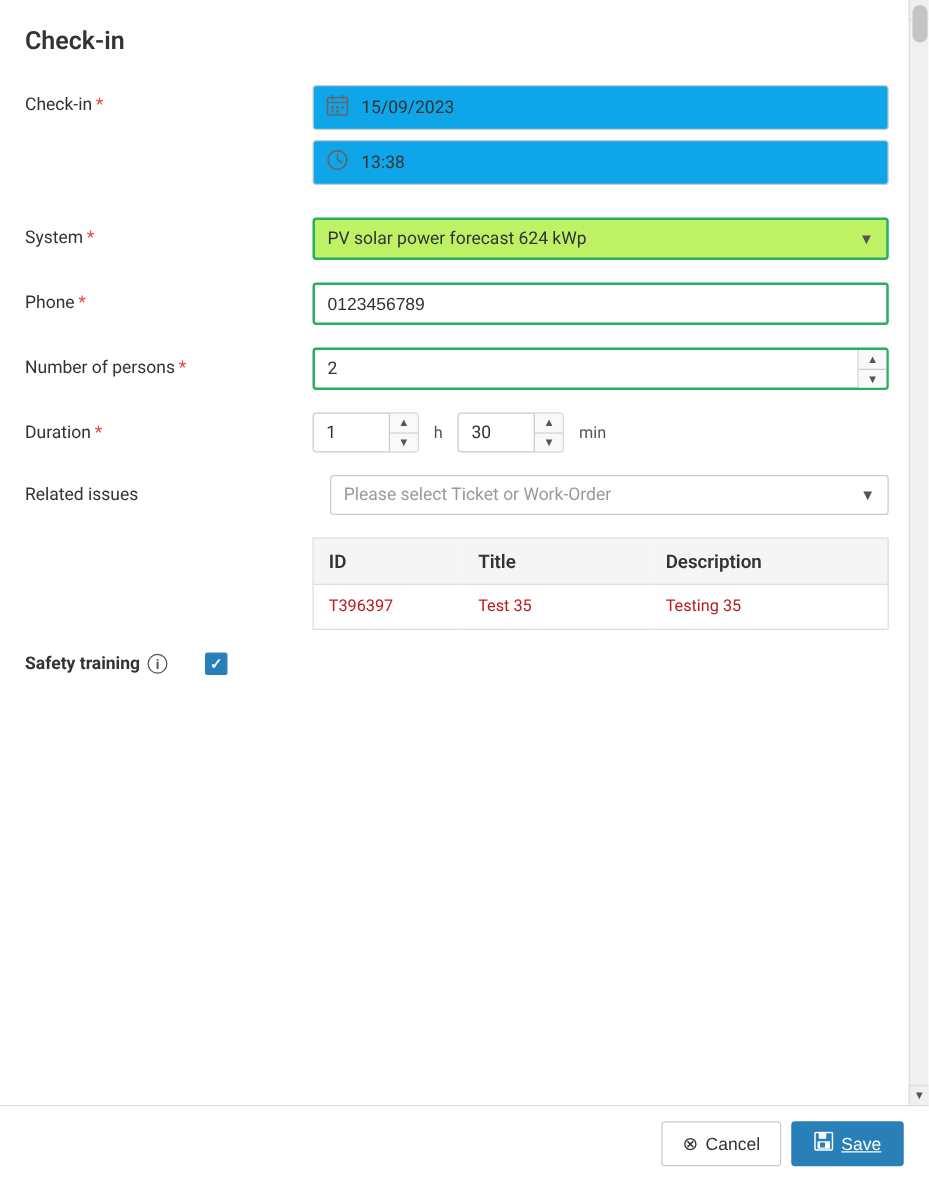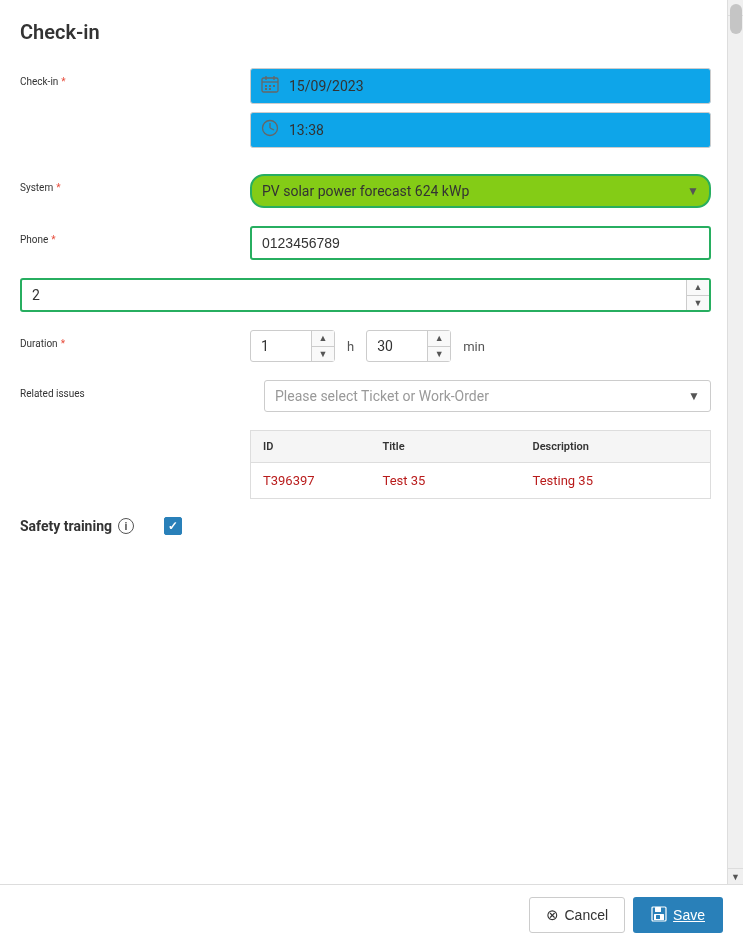--- a/index.html
+++ b/index.html
@@ -29,21 +29,21 @@
     .form-row {
       display: flex;
       align-items: flex-start;
       margin-bottom: 18px;
     }
 
     .form-label {
       width: 230px;
       min-width: 230px;
       padding-top: 8px;
-      font-size: 10px;
+      font-size: 14px;
       color: #333;
     }
 
     .required-star {
       color: #e74c3c;
       margin-left: 3px;
     }
 
     .form-control-area {
       flex: 1;
@@ -69,23 +69,23 @@
     .input-text {
       font-size: 14px;
       color: #333;
     }
 
     
     .select-wrapper {
       display: flex;
       align-items: center;
       border: 2px solid #27ae60;
-      border-radius: 14px;
+      border-radius: 3px;
       padding: 7px 10px;
-      background: #84cc16;
+      background: #bef264;
       cursor: pointer;
     }
 
     .select-value {
       flex: 1;
       font-size: 14px;
       color: #333;
     }
 
     .select-arrow {
@@ -206,21 +206,21 @@
       margin-top: 0;
     }
 
     .issues-table thead tr {
       background: #f5f5f5;
     }
 
     .issues-table th {
       text-align: left;
       padding: 9px 12px;
-      font-size: 11px;
+      font-size: 15px;
       font-weight: 600;
       color: #333;
       border-bottom: 1px solid #ddd;
     }
 
     .issues-table td {
       padding: 10px 12px;
       font-size: 13px;
       color: #b91c1c;
       border-bottom: 1px solid #ddd;
@@ -437,20 +437,23 @@
       <div class="form-row">
         <div class="form-label">
           <span>Phone</span><span class="required-star">*</span>
         </div>
         <div class="form-control-area">
           <input type="text" class="text-input" value="0123456789" style="">
         </div>
       </div>
 
       <div class="form-row">
+        <div class="form-label">
+          <span>Number of persons</span><span class="required-star">*</span>
+        </div>
         <div class="form-control-area">
           <div class="number-input-wrapper">
             <span class="number-input-value">2</span>
             <div class="spinner-buttons">
               <button class="spinner-btn">▲</button>
               <button class="spinner-btn">▼</button>
             </div>
           </div>
         </div>
       </div>

